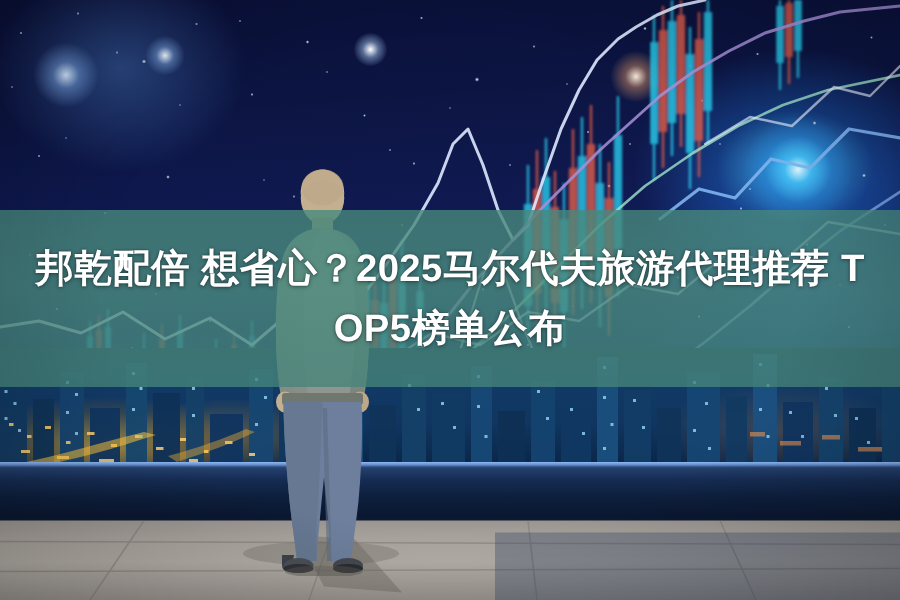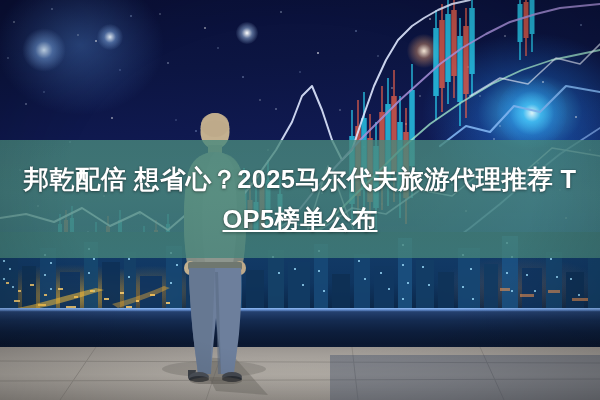--- a/index.html
+++ b/index.html
@@ -172,21 +172,21 @@
   .tline{
     color:#ffffff;
     font-size:26px;
     font-weight:bold;
     line-height:40px;
     letter-spacing:.3px;
     white-space:nowrap;
     text-shadow:0 1px 3px rgba(0,0,0,.40), 0 0 1px rgba(0,0,0,.5);
   }
   .tline.l1{ font-size:25.5px; }
-  .tline.l2{ font-size:25.5px;text-decoration:underline; }
+  .tline.l2{ font-size:25.5px; }
 
   #vignette{
     pointer-events:none;
     background:radial-gradient(ellipse 420px 300px at 300px 190px, rgba(0,0,0,0) 55%, rgba(0,0,0,.22) 100%);
   }
 </style>
 </head>
 <body>
 
 <div id="stage">

